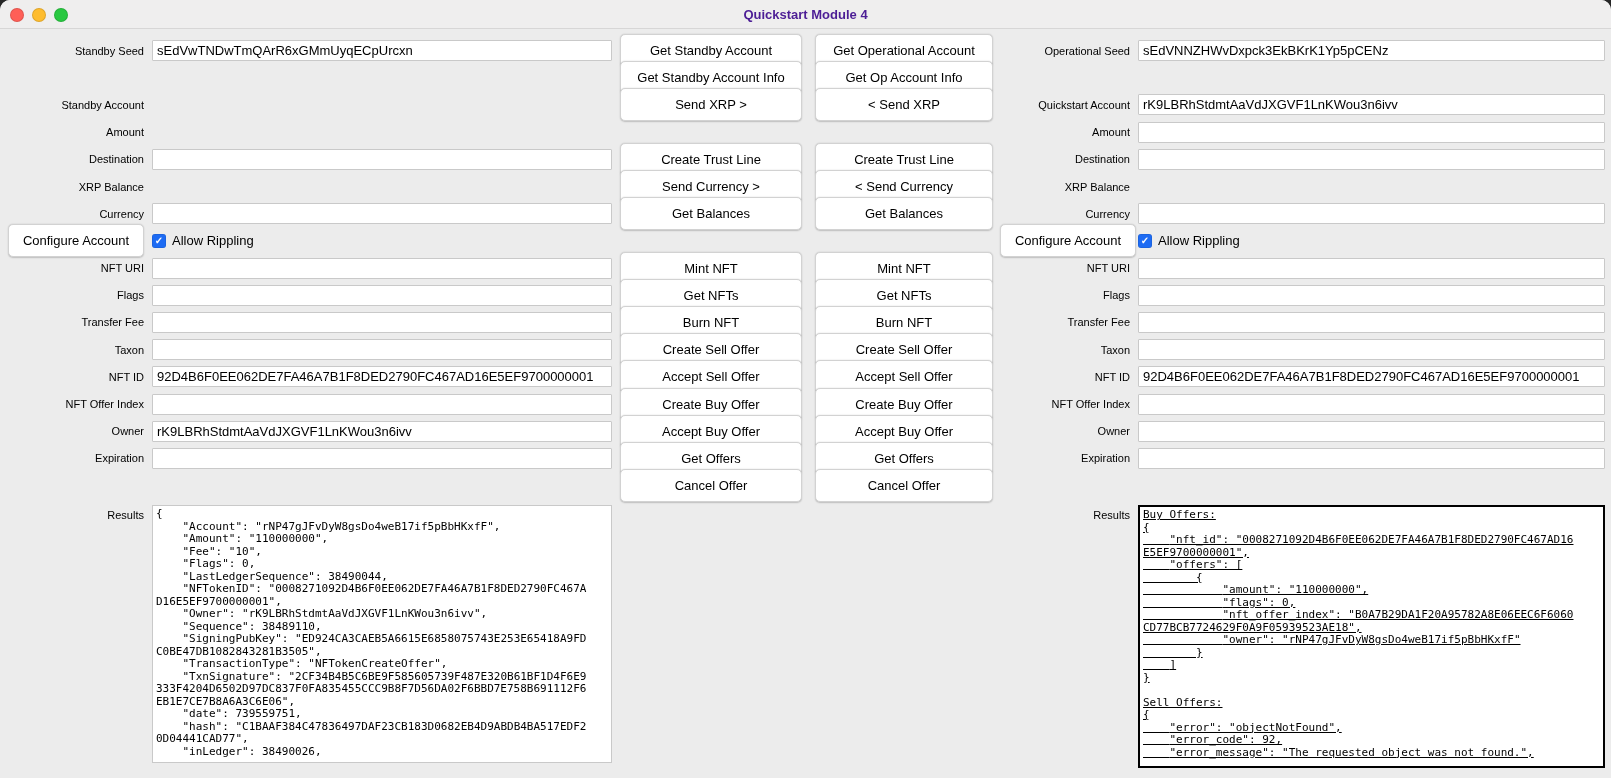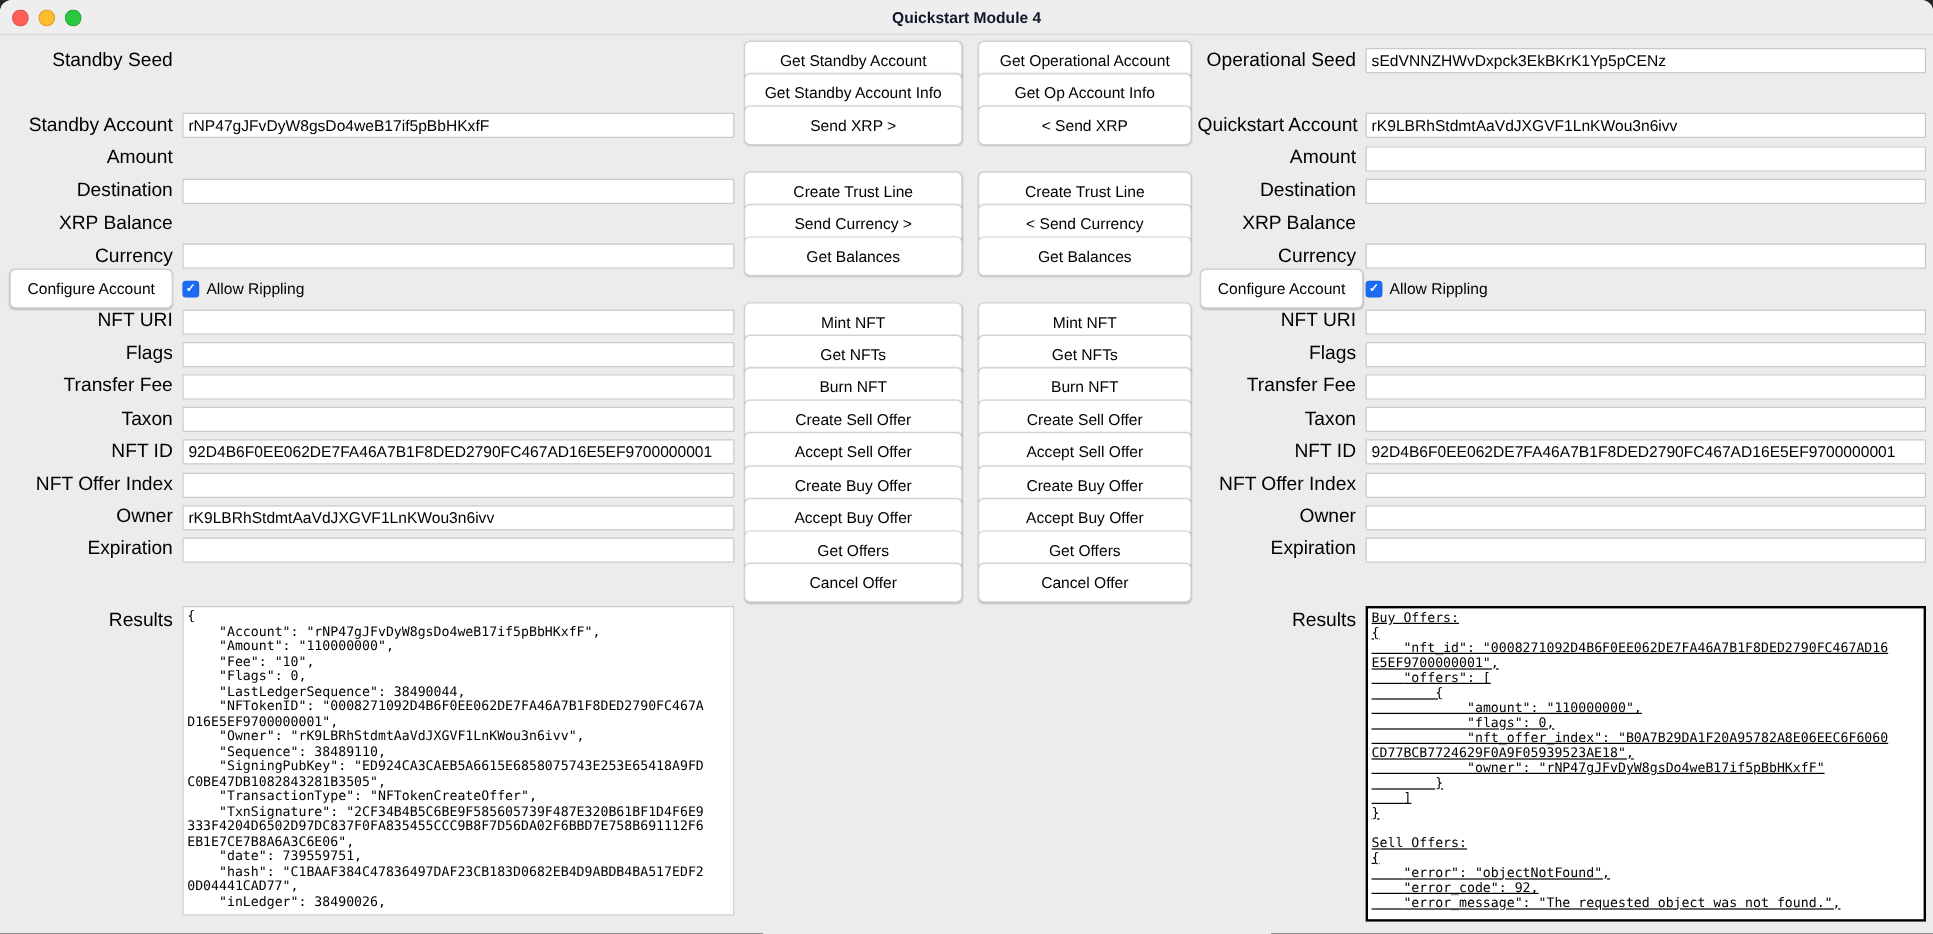--- a/index.html
+++ b/index.html
@@ -1,26 +1,26 @@
 <!DOCTYPE html>
 <html style="--accent: #1d6bf3; --close: #ff5f57; --minimize: #febc2e; --zoom: #28c840;"><head>
 <meta charset="utf-8">
 <style>
   html,body{margin:0;padding:0}
   body{width:1611px;height:778px;background:#262626;font-family:"Liberation Sans",sans-serif;font-size:13px;color:#000;overflow:hidden}
   .window{width:1611px;height:778px;background:#ececec;border-radius:10px 10px 0 0;overflow:hidden}
   .titlebar{position:relative;height:28px;background:#efeeee;border-bottom:1px solid #d7d6d6;display:flex;align-items:center;justify-content:center}
-  .title{font-weight:700;font-size:13px;color:#0f172a}
+  .title{font-weight:700;font-size:13px;color:#4c1d95}
   .traffic{position:absolute;left:10px;top:8px;display:flex;gap:8px}
   .tl{width:12px;height:12px;border-radius:50%;display:inline-block;border:0.5px solid rgba(0,0,0,.12)}
   .tl-close{background:var(--close,#ff5f57)}
   .tl-min{background:var(--minimize,#febc2e)}
   .tl-zoom{background:var(--zoom,#28c840)}
   .main{display:grid;grid-template-columns:146px 460px 198px 188px 140px 467px;grid-auto-rows:27.2px;align-items:center;padding:8px 6px 0}
-  .lbl{text-align:right;padding-right:8px;white-space:nowrap;font-size:16px}
+  .lbl{text-align:right;padding-right:8px;white-space:nowrap;font-size:11px}
   .inp{height:21px;border:1px solid #c9c9c9;background:#fff;font:13px "Liberation Sans",sans-serif;padding:0 4px;width:100%;border-radius:1px;box-sizing:border-box;outline:none}
   .pbtn{height:33px;background:#fff;border:1px solid #d2d2d2;border-radius:5px;font:13px "Liberation Sans",sans-serif;box-shadow:0 0.5px 1.5px rgba(0,0,0,.2);padding:0 8px;cursor:default;white-space:nowrap}
   .b3{width:182px;justify-self:center}
   .b4{width:178px;justify-self:center}
   .cfg{width:136px;justify-self:start;margin-left:2px}
   .chkwrap{display:flex;align-items:center;gap:6px}
   .checkbox{width:14px;height:14px;border-radius:3px;background:var(--accent,#1d6bf3);display:inline-flex;align-items:center;justify-content:center;box-shadow:inset 0 0 0 0.5px rgba(0,0,0,.15)}
   .checkbox.checked::after{content:"✓";color:#fff;font-size:10px;font-weight:700;line-height:1}
   .chklbl{font-size:13px}
   .results{display:grid;grid-template-columns:146px 460px 198px 188px 140px 467px;padding:6px 6px 0;align-items:start}
@@ -38,30 +38,30 @@
       <span class="tl tl-close"></span>
       <span class="tl tl-min"></span>
       <span class="tl tl-zoom"></span>
     </div>
     <div class="title">Quickstart Module 4</div>
   </div>
 
   <div class="main">
 
     <label class="lbl" style="grid-area:1/1">Standby Seed</label>
+    <input class="inp" style="grid-area: 1 / 2;" value="sEdVwTNDwTmQArR6xGMmUyqECpUrcxn">
     <button class="pbtn b3" style="grid-area:1/3">Get Standby Account</button>
     <button class="pbtn b4" style="grid-area:1/4">Get Operational Account</button>
     <label class="lbl" style="grid-area:1/5">Operational Seed</label>
     <input class="inp" style="grid-area: 1 / 6;" value="sEdVNNZHWvDxpck3EkBKrK1Yp5pCENz">
 
     <button class="pbtn b3" style="grid-area:2/3">Get Standby Account Info</button>
     <button class="pbtn b4" style="grid-area:2/4">Get Op Account Info</button>
 
     <label class="lbl" style="grid-area:3/1">Standby Account</label>
-    <input class="inp" style="grid-area: 3 / 2;" value="rNP47gJFvDyW8gsDo4weB17if5pBbHKxfF">
     <button class="pbtn b3" style="grid-area:3/3">Send XRP &gt;</button>
     <button class="pbtn b4" style="grid-area:3/4">&lt; Send XRP</button>
     <label class="lbl" style="grid-area:3/5">Quickstart Account</label>
     <input class="inp" style="grid-area: 3 / 6;" value="rK9LBRhStdmtAaVdJXGVF1LnKWou3n6ivv">
 
     <label class="lbl" style="grid-area:4/1">Amount</label>
     <label class="lbl" style="grid-area:4/5">Amount</label>
     <input class="inp" style="grid-area: 4 / 6;" value="">
 
     <label class="lbl" style="grid-area:5/1">Destination</label>

